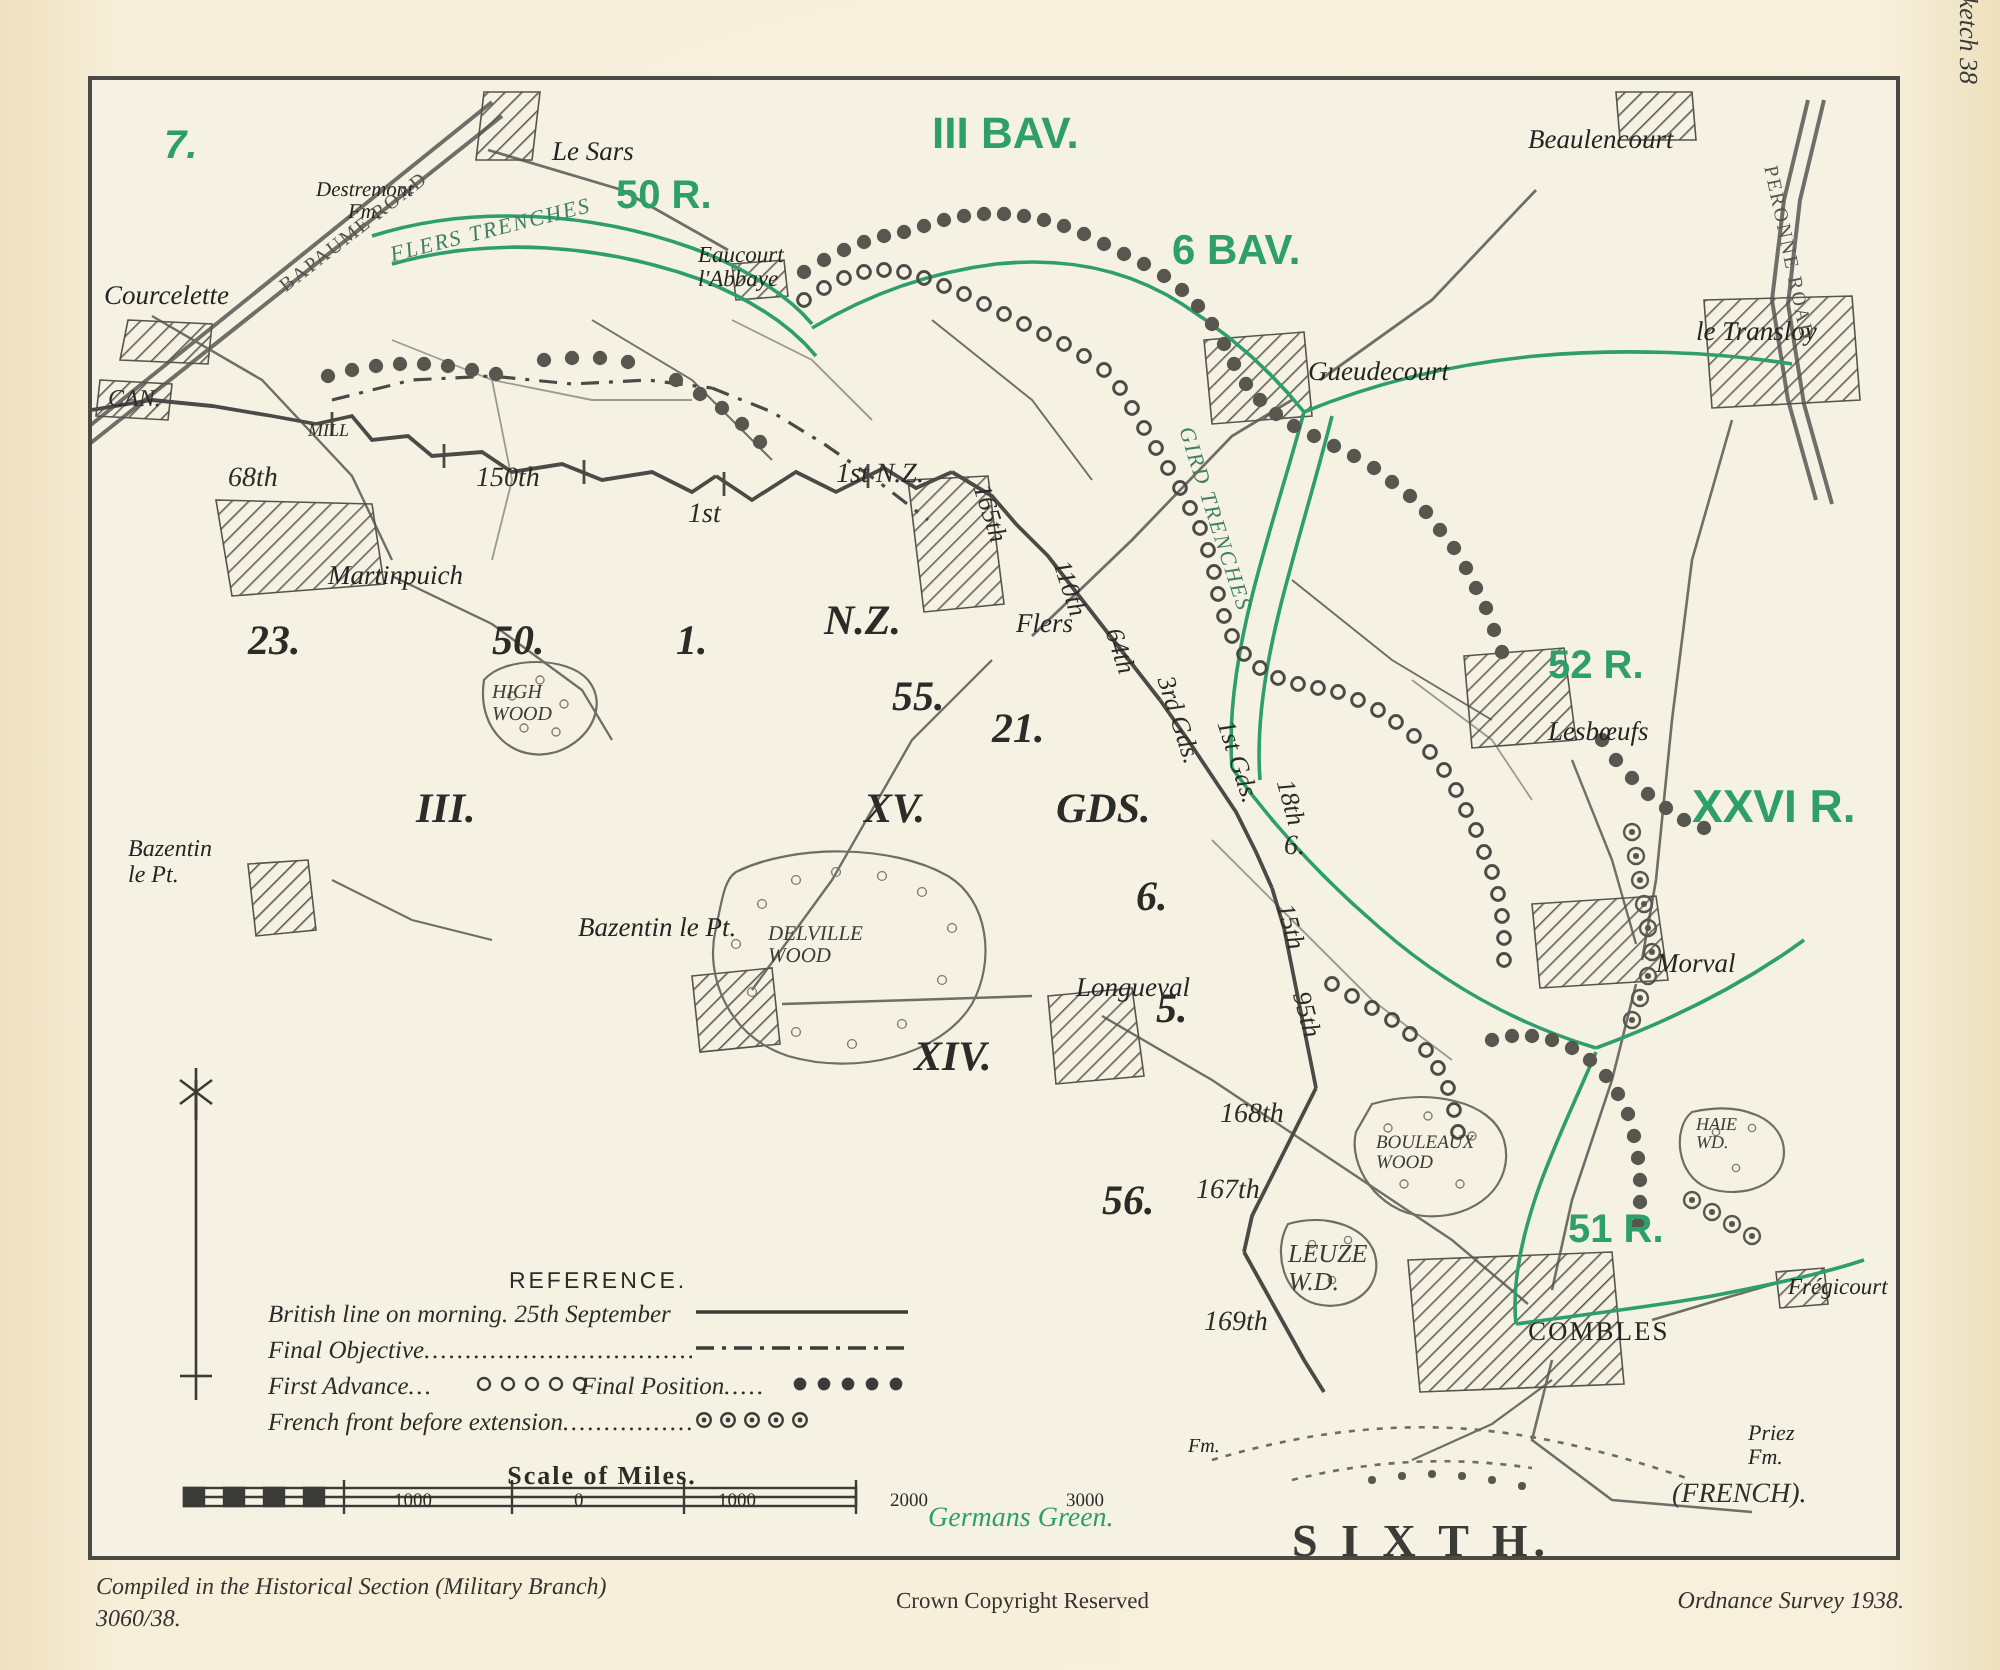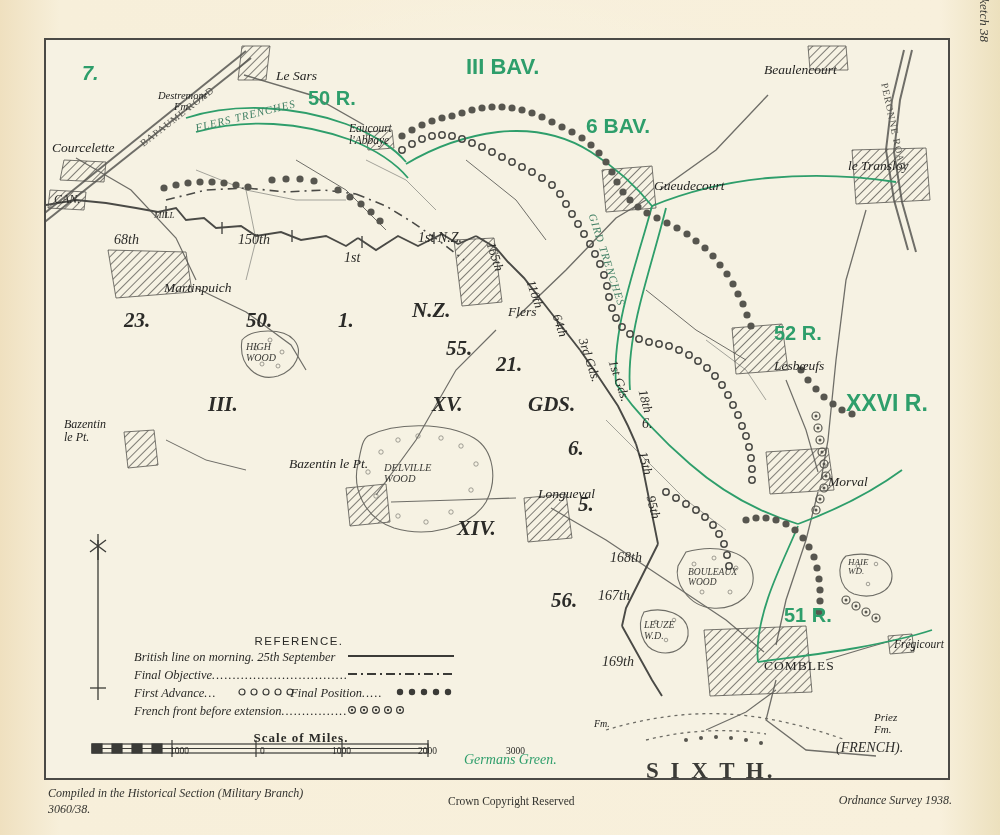--- a/index.html
+++ b/index.html
@@ -166,21 +166,21 @@
     font-weight: bold;
     letter-spacing: 1px;
     color: #2b2b28;
   }
   #scale-nums {
     position: relative;
     height: 13px;
     font-size: 9.5px;
     color: #2b2b28;
   }
-  #scale-nums span { position: absolute; }
+  #scale-nums span { position: absolute; margin-left: 27px; }
   #footer-left {
     position: absolute;
     left: 48px;
     top: 786px;
     font-size: 12px;
     font-style: italic;
     color: #33332f;
   }
   #footer-left2 {
     position: absolute;
@@ -644,21 +644,21 @@
       <div class="lbl place" style="left:243px;top:416px;text-align:right;">Bazentin le Pt.</div>
       <div class="lbl place" style="left:492px;top:446px;">Longueval</div>
       <div class="lbl place-up" style="left:718px;top:618px;letter-spacing:1px;">COMBLES</div>
       <div class="lbl place" style="left:848px;top:598px;font-size:11.5px;">Frégicourt</div>
       <div class="lbl place" style="left:828px;top:672px;font-size:11px;line-height:1.05;">Priez<br>Fm.</div>
       <div class="lbl place" style="left:548px;top:678px;font-size:10px;">Fm.</div>
 
       <div class="lbl" style="left:200px;top:302px;font-size:10px;font-style:italic;line-height:1.05;color:#3b3b37;">HIGH<br>WOOD</div>
       <div class="lbl" style="left:338px;top:422px;font-size:10.5px;font-style:italic;line-height:1.05;color:#3b3b37;">DELVILLE<br>WOOD</div>
       <div class="lbl" style="left:642px;top:528px;font-size:9.5px;font-style:italic;line-height:1.05;color:#3b3b37;">BOULEAUX<br>WOOD</div>
-      <div class="lbl" style="left:598px;top:580px;font-size:10px;font-style:italic;line-height:1.05;color:#3b3b37;">LEUZE<br>W.D.</div>
+      <div class="lbl" style="left:598px;top:580px;font-size:13px;font-style:italic;line-height:1.05;color:#3b3b37;">LEUZE<br>W.D.</div>
       <div class="lbl" style="left:802px;top:518px;font-size:9px;font-style:italic;line-height:1.05;color:#3b3b37;">HAIE<br>WD.</div>
 
       <div class="lbl divnum" style="left:78px;top:268px;">23.</div>
       <div class="lbl divnum" style="left:200px;top:268px;">50.</div>
       <div class="lbl divnum" style="left:292px;top:268px;">1.</div>
       <div class="lbl divnum" style="left:366px;top:258px;">N.Z.</div>
       <div class="lbl divnum" style="left:400px;top:296px;">55.</div>
       <div class="lbl divnum" style="left:450px;top:312px;">21.</div>
       <div class="lbl corps" style="left:162px;top:352px;">III.</div>
       <div class="lbl corps" style="left:386px;top:352px;">XV.</div>

